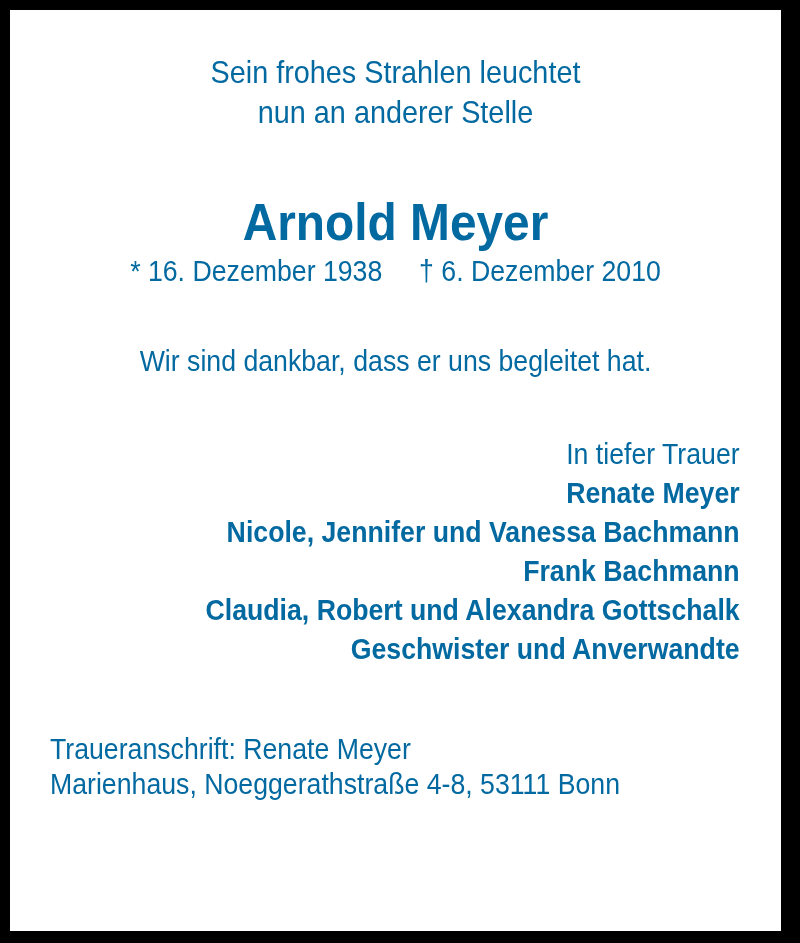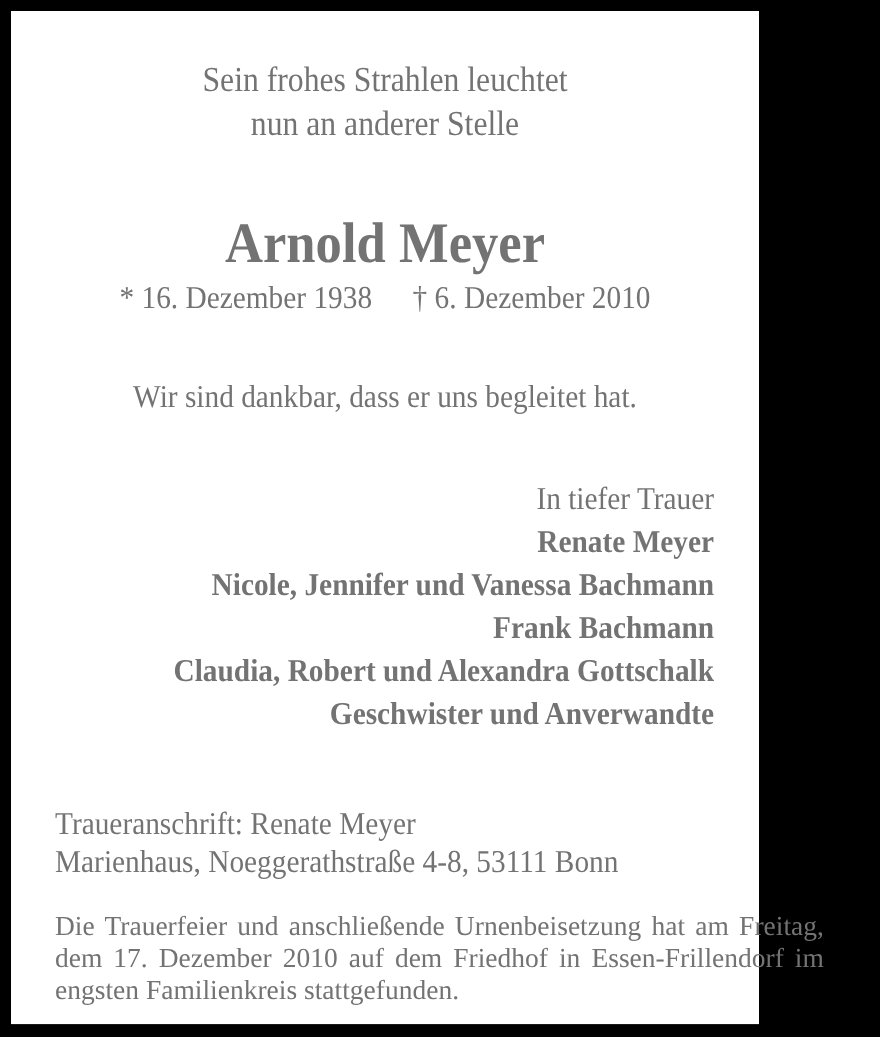--- a/index.html
+++ b/index.html
@@ -10,25 +10,25 @@
     body {
       width: 800px;
       height: 943px;
       position: relative;
       overflow: hidden;
     }
     .card {
       position: absolute;
       left: 10px;
       top: 10px;
-      width: 680px;
+      width: 771px;
       height: 921px;
       background: #fff;
-      color: #737373;
-      font-family: Liberation Serif, serif;
+      color: #0369a1;
+      font-family: Liberation Sans, sans-serif;
       box-sizing: border-box;
     }
     .t {
       position: absolute;
       white-space: nowrap;
       margin: 0;
     }
     .center {
       left: 0;
       right: 0;
@@ -114,14 +114,13 @@
     <div class="b">Frank Bachmann</div>
     <div class="b">Claudia, Robert und Alexandra Gottschalk</div>
     <div class="b">Geschwister und Anverwandte</div>
   </div>
 
   <div class="t address">
     <div>Traueranschrift: Renate Meyer</div>
     <div>Marienhaus, Noeggerathstraße 4-8, 53111 Bonn</div>
   </div>
 
-  <div class="t ceremony">Die Trauerfeier und anschließende Urnenbeisetzung hat am Freitag, dem 17. Dezember 2010 auf dem Friedhof in Essen-Frillendorf im engsten Familienkreis stattgefunden.</div>
 </div>
 
 </body></html>

